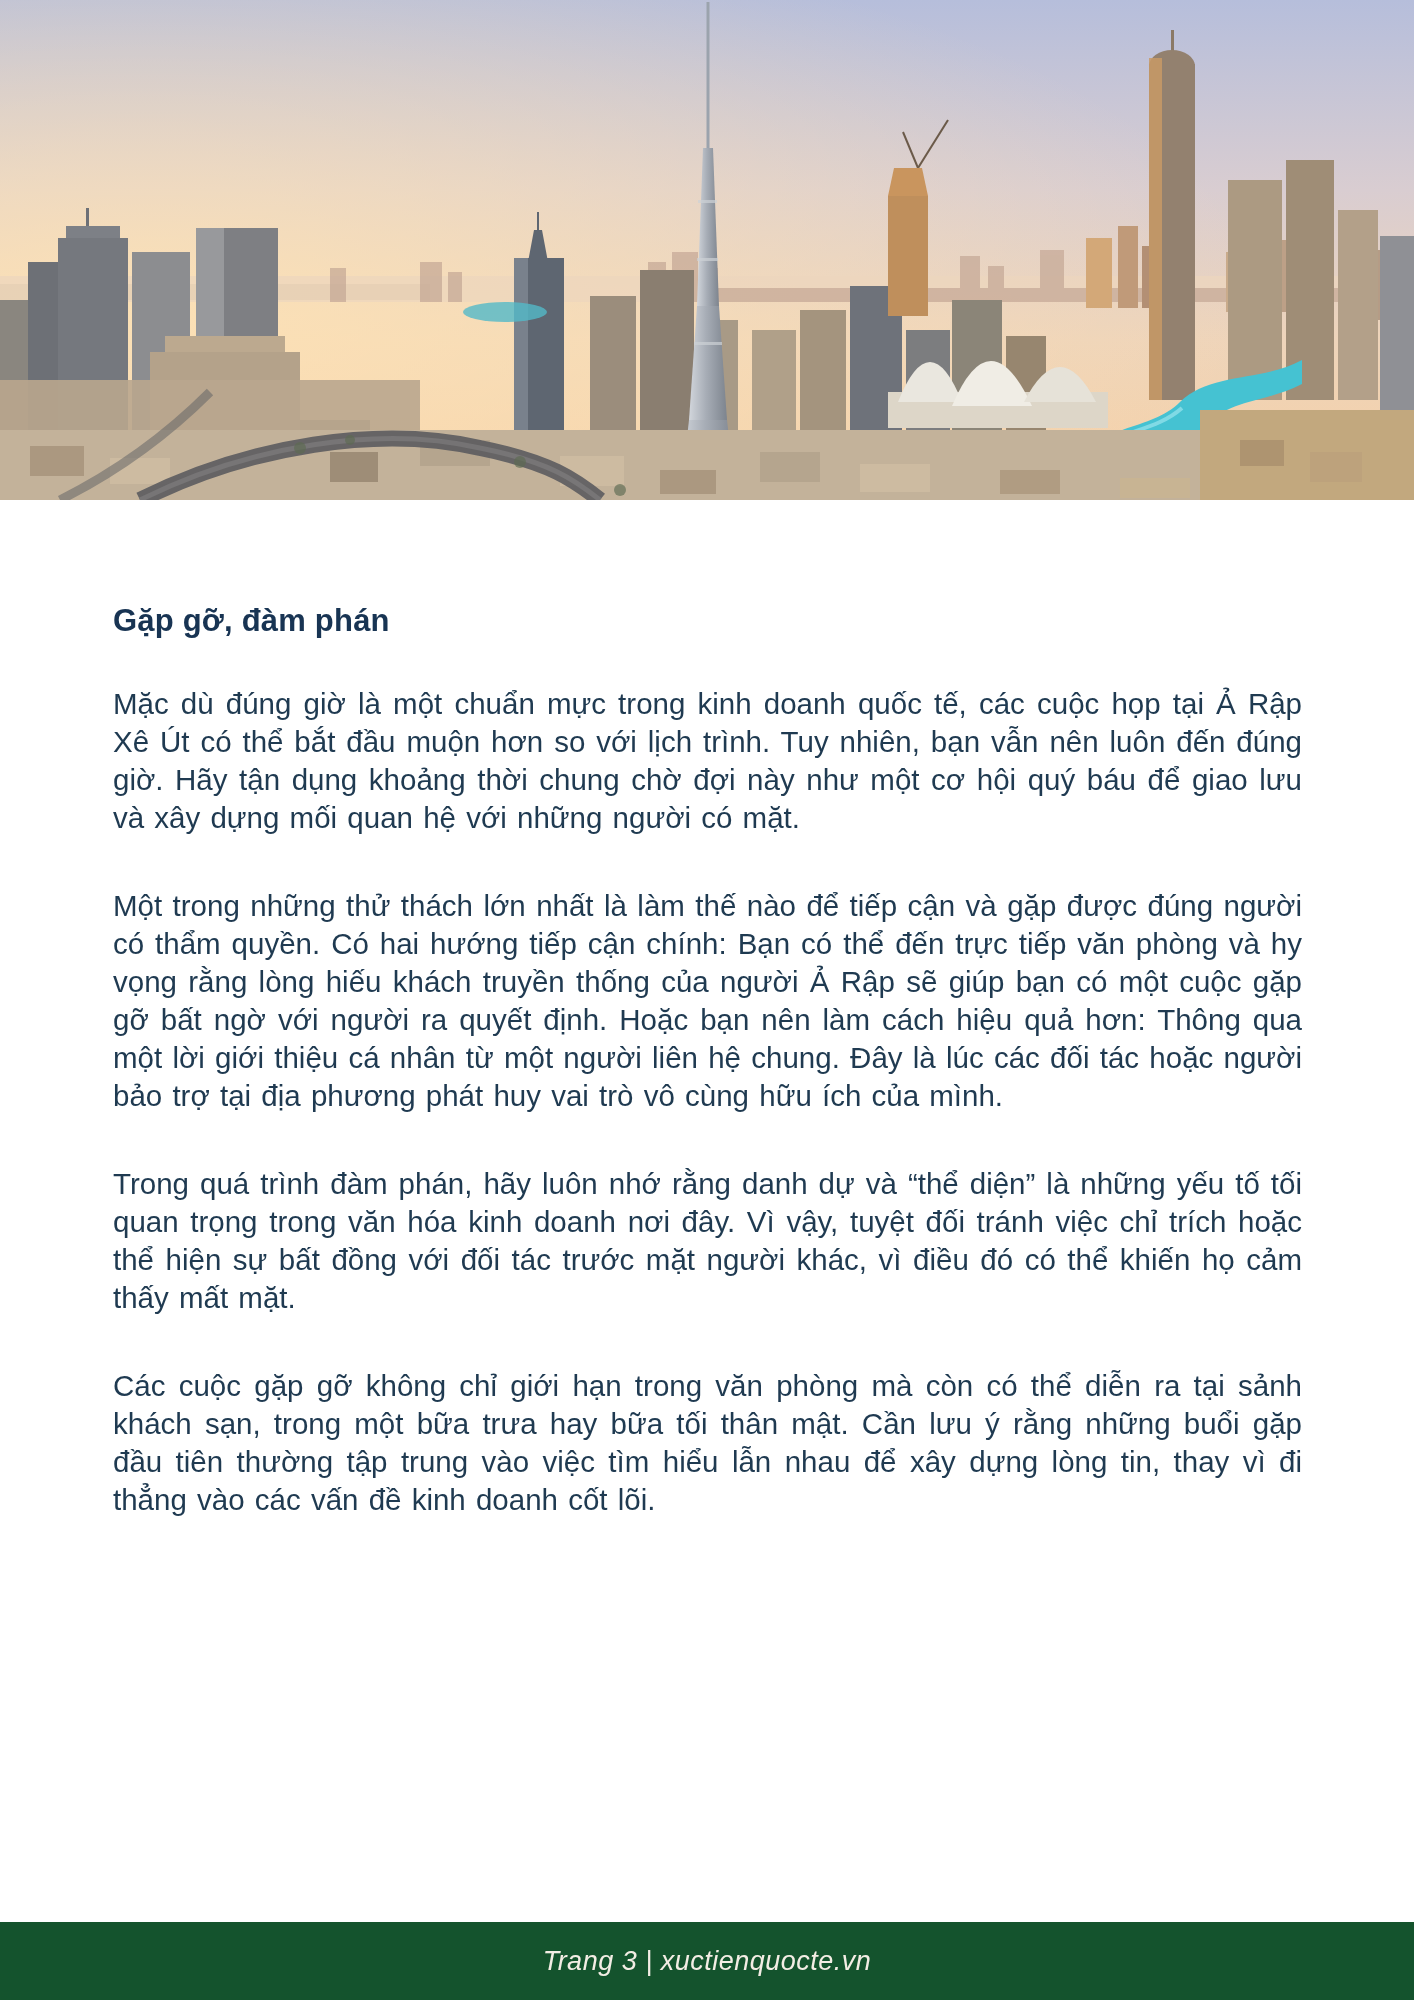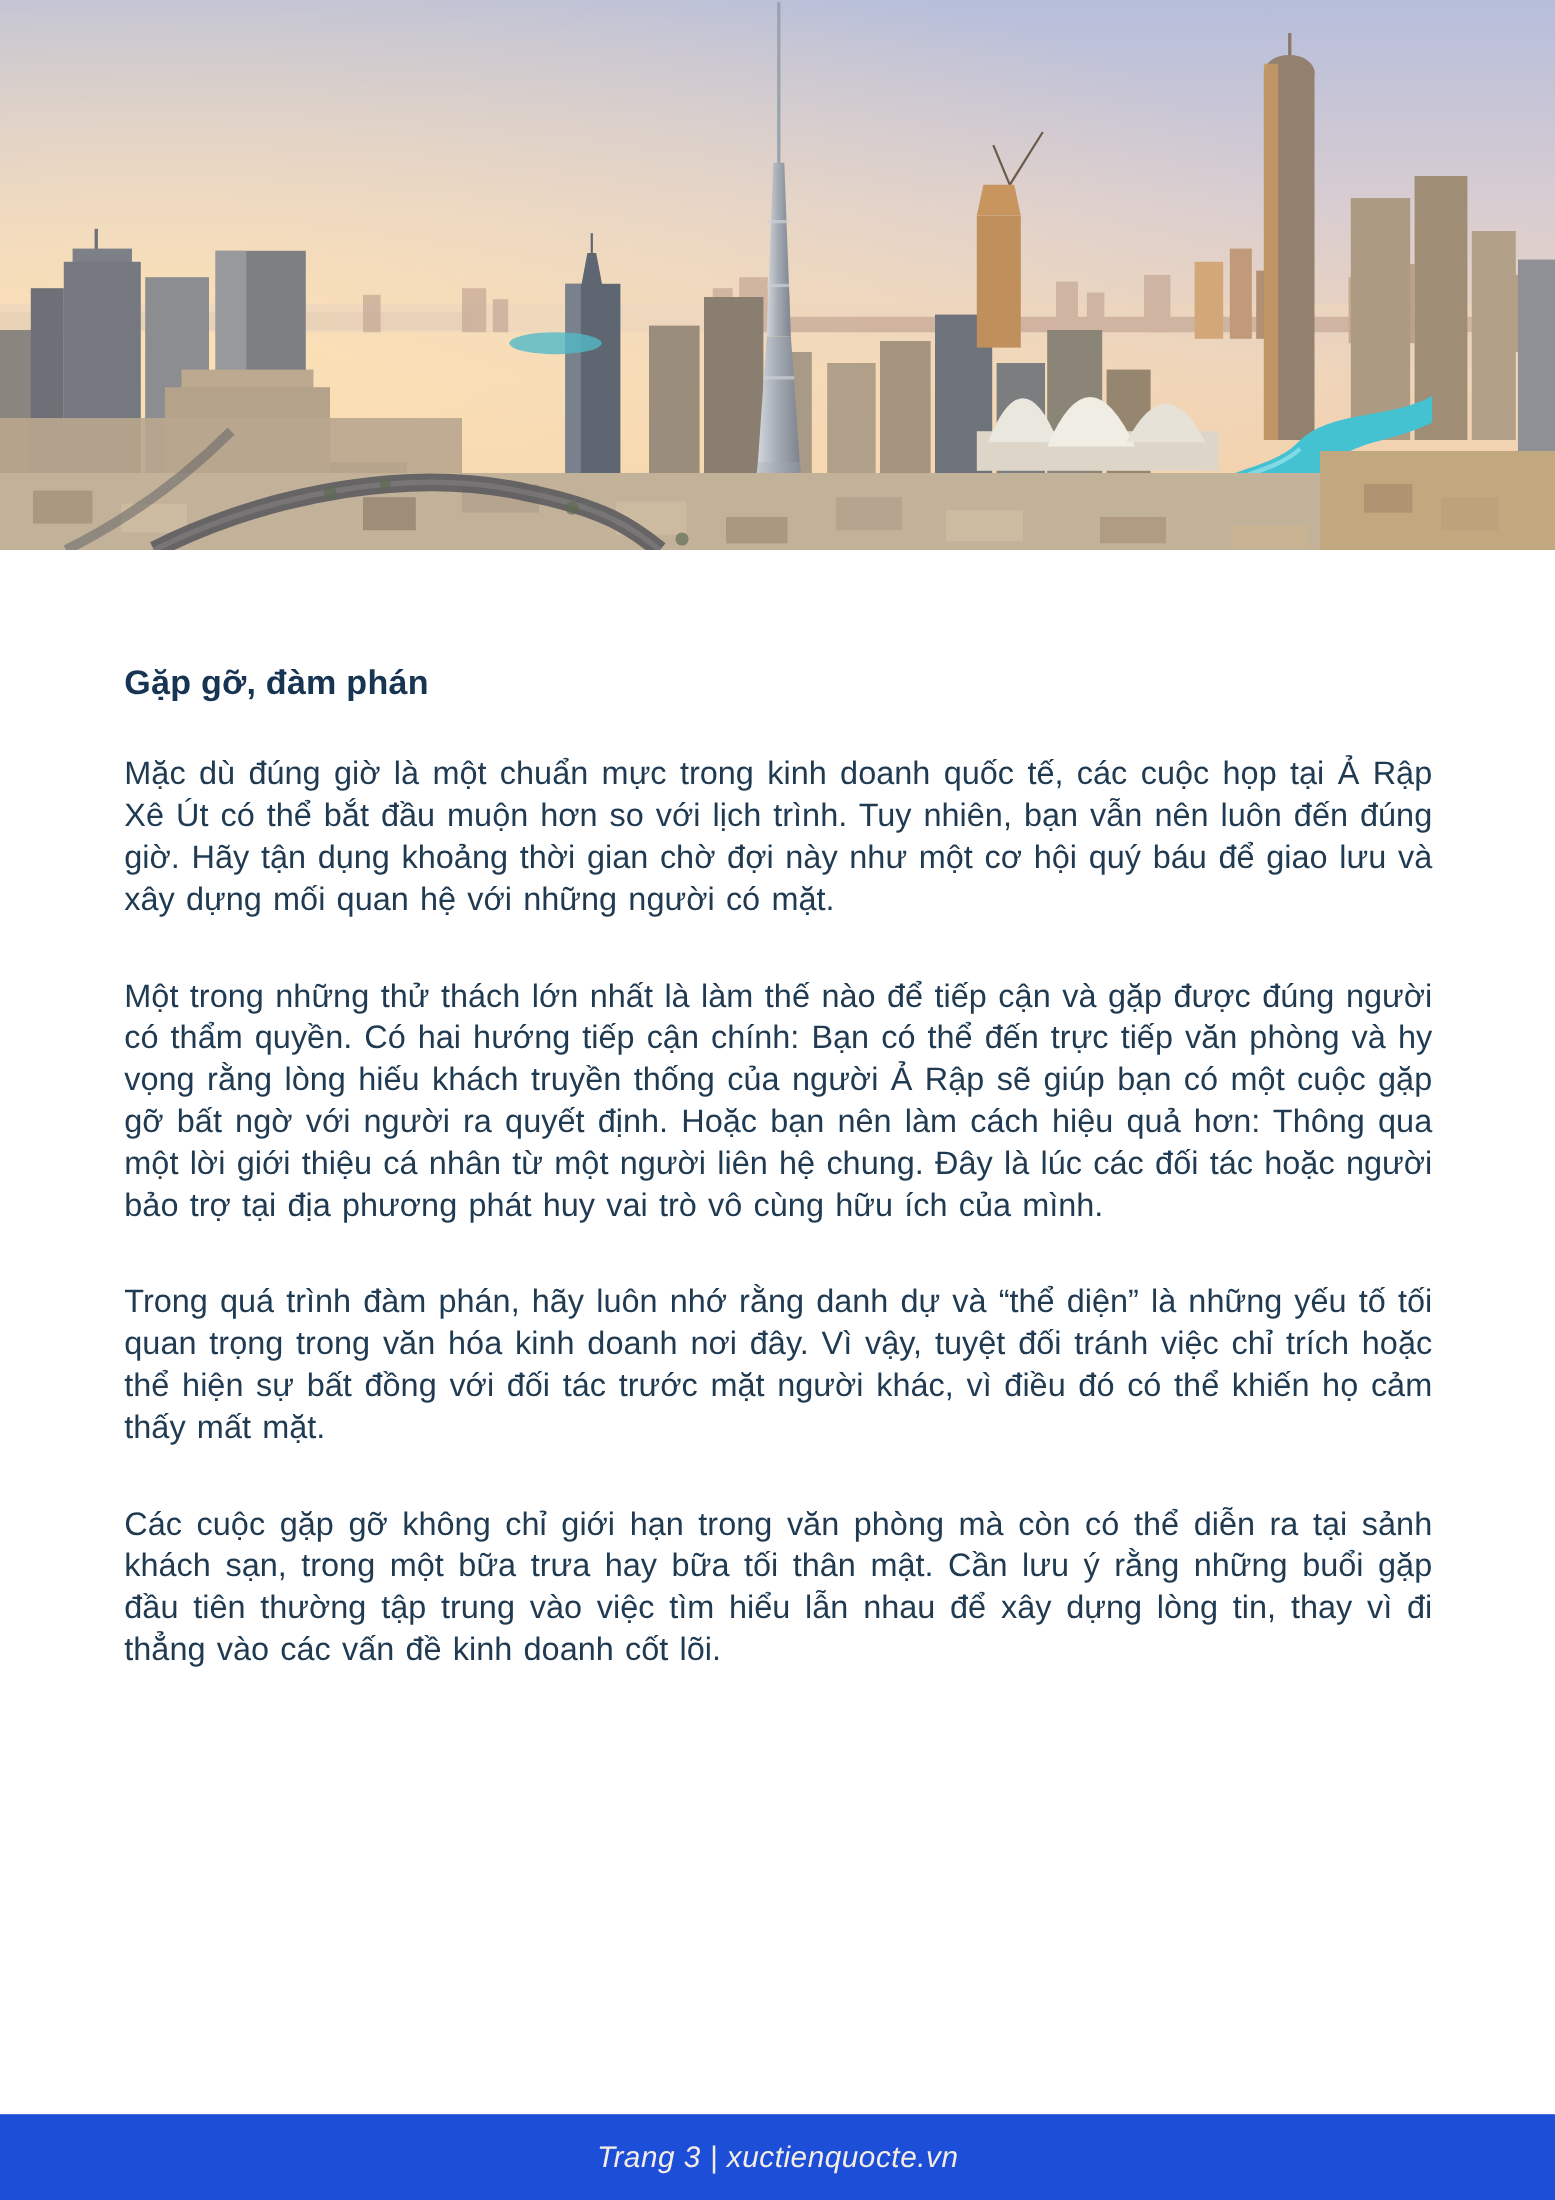--- a/index.html
+++ b/index.html
@@ -27,21 +27,21 @@
   }
   .content p{
     margin:0 0 50px 0;
     font-size:29.5px;line-height:38px;
     color:#1f3a51;
     text-align:justify;
     word-spacing:2px;
   }
   .footer{
     position:absolute;left:0;bottom:0;width:1414px;height:78px;
-    background:#1d4ed8;
+    background:#14532d;
     display:flex;align-items:center;justify-content:center;
   }
   .footer span{
     color:#f3ede4;
     font-style:italic;
     font-size:27px;
     letter-spacing:0.5px;
   }
 </style>
 </head>
@@ -199,21 +199,21 @@
     <g fill="#5d6b52" opacity="0.65">
       <circle cx="300" cy="448" r="6"></circle>
       <circle cx="350" cy="440" r="5"></circle>
       <circle cx="520" cy="462" r="6"></circle>
       <circle cx="620" cy="490" r="6"></circle>
     </g>
   </svg>
 
   <div class="content">
     <div class="heading">Gặp gỡ, đàm phán</div>
-    <p>Mặc dù đúng giờ là một chuẩn mực trong kinh doanh quốc tế, các cuộc họp tại Ả Rập Xê Út có thể bắt đầu muộn hơn so với lịch trình. Tuy nhiên, bạn vẫn nên luôn đến đúng giờ. Hãy tận dụng khoảng thời gian chờ đợi này như một cơ hội quý báu để giao lưu và xây dựng mối quan hệ với những người có mặt.</p>
+    <p>Mặc dù đúng giờ là một chuẩn mực trong kinh doanh quốc tế, các cuộc họp tại Ả Rập Xê Út có thể bắt đầu muộn hơn so với lịch trình. Tuy nhiên, bạn vẫn nên luôn đến đúng giờ. Hãy tận dụng khoảng thời chung chờ đợi này như một cơ hội quý báu để giao lưu và xây dựng mối quan hệ với những người có mặt.</p>
     <p>Một trong những thử thách lớn nhất là làm thế nào để tiếp cận và gặp được đúng người có thẩm quyền. Có hai hướng tiếp cận chính: Bạn có thể đến trực tiếp văn phòng và hy vọng rằng lòng hiếu khách truyền thống của người Ả Rập sẽ giúp bạn có một cuộc gặp gỡ bất ngờ với người ra quyết định. Hoặc bạn nên làm cách hiệu quả hơn: Thông qua một lời giới thiệu cá nhân từ một người liên hệ chung. Đây là lúc các đối tác hoặc người bảo trợ tại địa phương phát huy vai trò vô cùng hữu ích của mình.</p>
     <p>Trong quá trình đàm phán, hãy luôn nhớ rằng danh dự và “thể diện” là những yếu tố tối quan trọng trong văn hóa kinh doanh nơi đây. Vì vậy, tuyệt đối tránh việc chỉ trích hoặc thể hiện sự bất đồng với đối tác trước mặt người khác, vì điều đó có thể khiến họ cảm thấy mất mặt.</p>
     <p>Các cuộc gặp gỡ không chỉ giới hạn trong văn phòng mà còn có thể diễn ra tại sảnh khách sạn, trong một bữa trưa hay bữa tối thân mật. Cần lưu ý rằng những buổi gặp đầu tiên thường tập trung vào việc tìm hiểu lẫn nhau để xây dựng lòng tin, thay vì đi thẳng vào các vấn đề kinh doanh cốt lõi.</p>
   </div>
 
   <div class="footer">
     <span>Trang 3 | xuctienquocte.vn</span>
   </div>
 
 </div>

